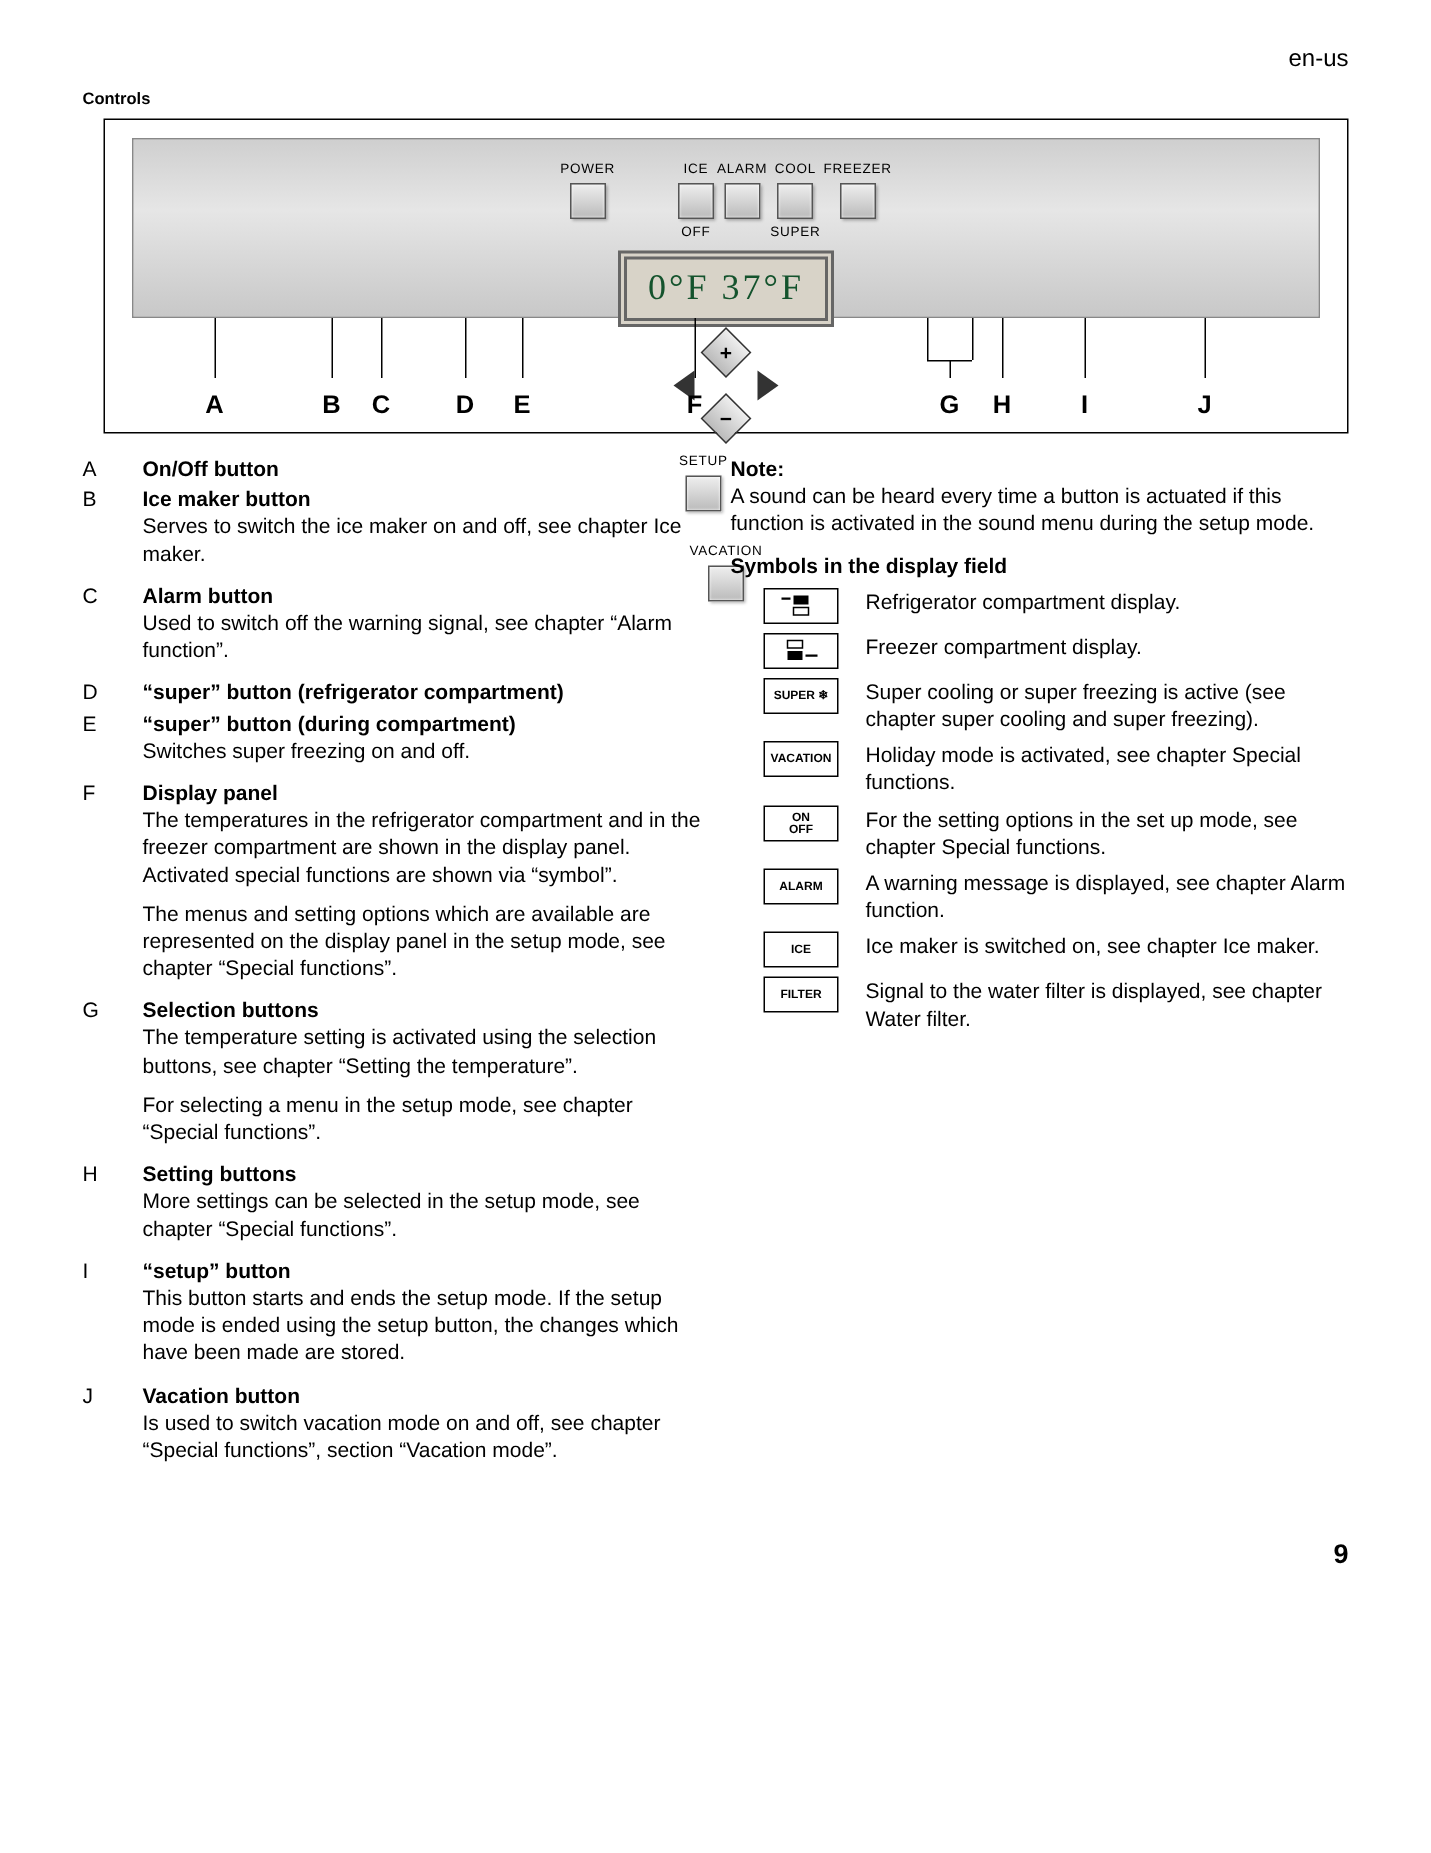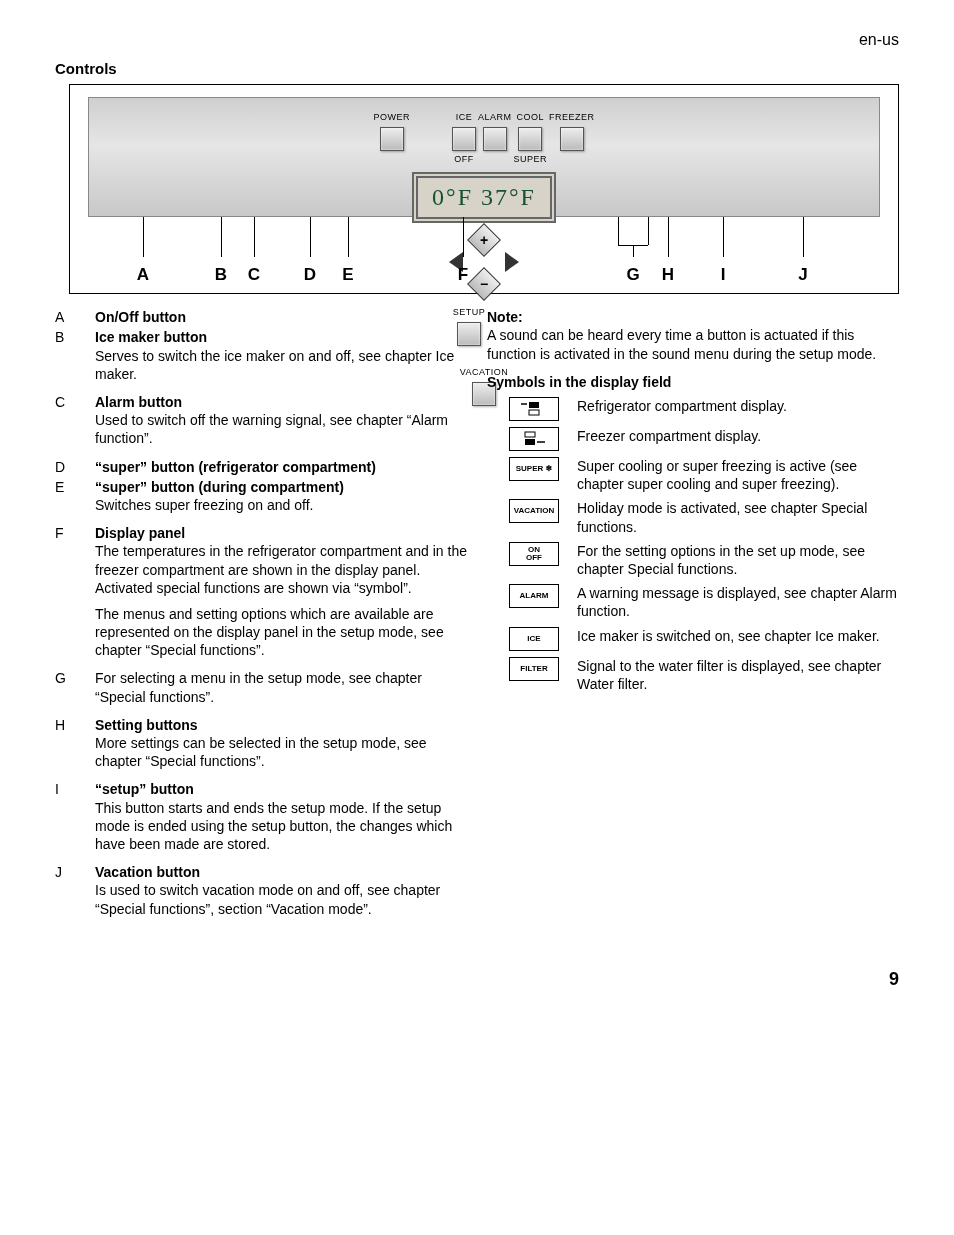--- a/index.html
+++ b/index.html
@@ -12,21 +12,21 @@
     width: 954px;
     box-sizing: border-box;
   }
   .locale {
     text-align: right;
     font-weight: normal;
     font-size: 16px;
     margin-bottom: 8px;
   }
   h2 {
-    font-size: 15px;
+    font-size: 11px;
     font-weight: bold;
     margin: 0 0 6px 0;
   }
   .figure-box {
     border: 1px solid #000;
     padding: 12px 18px 8px 18px;
     margin-bottom: 14px;
     margin-left: 14px;
   }
   .panel {
@@ -273,20 +273,22 @@
         <div class="item-letter">F</div>
         <div class="item-body">
           <div class="item-title">Display panel</div>
           <div class="item-text">The temperatures in the refrigerator compartment and in the freezer compartment are shown in the display panel. Activated special functions are shown via “symbol”.</div>
           <div class="item-text">The menus and setting options which are available are represented on the display panel in the setup mode, see chapter “Special functions”.</div>
         </div>
       </div>
       <div class="item-row">
         <div class="item-letter">G</div>
         <div class="item-body">
+          <div class="item-title">Selection buttons</div>
+          <div class="item-text">The temperature setting is activated using the selection buttons, see chapter “Setting the temperature”.</div>
           <div class="item-text">For selecting a menu in the setup mode, see chapter “Special functions”.</div>
         </div>
       </div>
       <div class="item-row">
         <div class="item-letter">H</div>
         <div class="item-body">
           <div class="item-title">Setting buttons</div>
           <div class="item-text">More settings can be selected in the setup mode, see chapter “Special functions”.</div>
         </div>
       </div>

